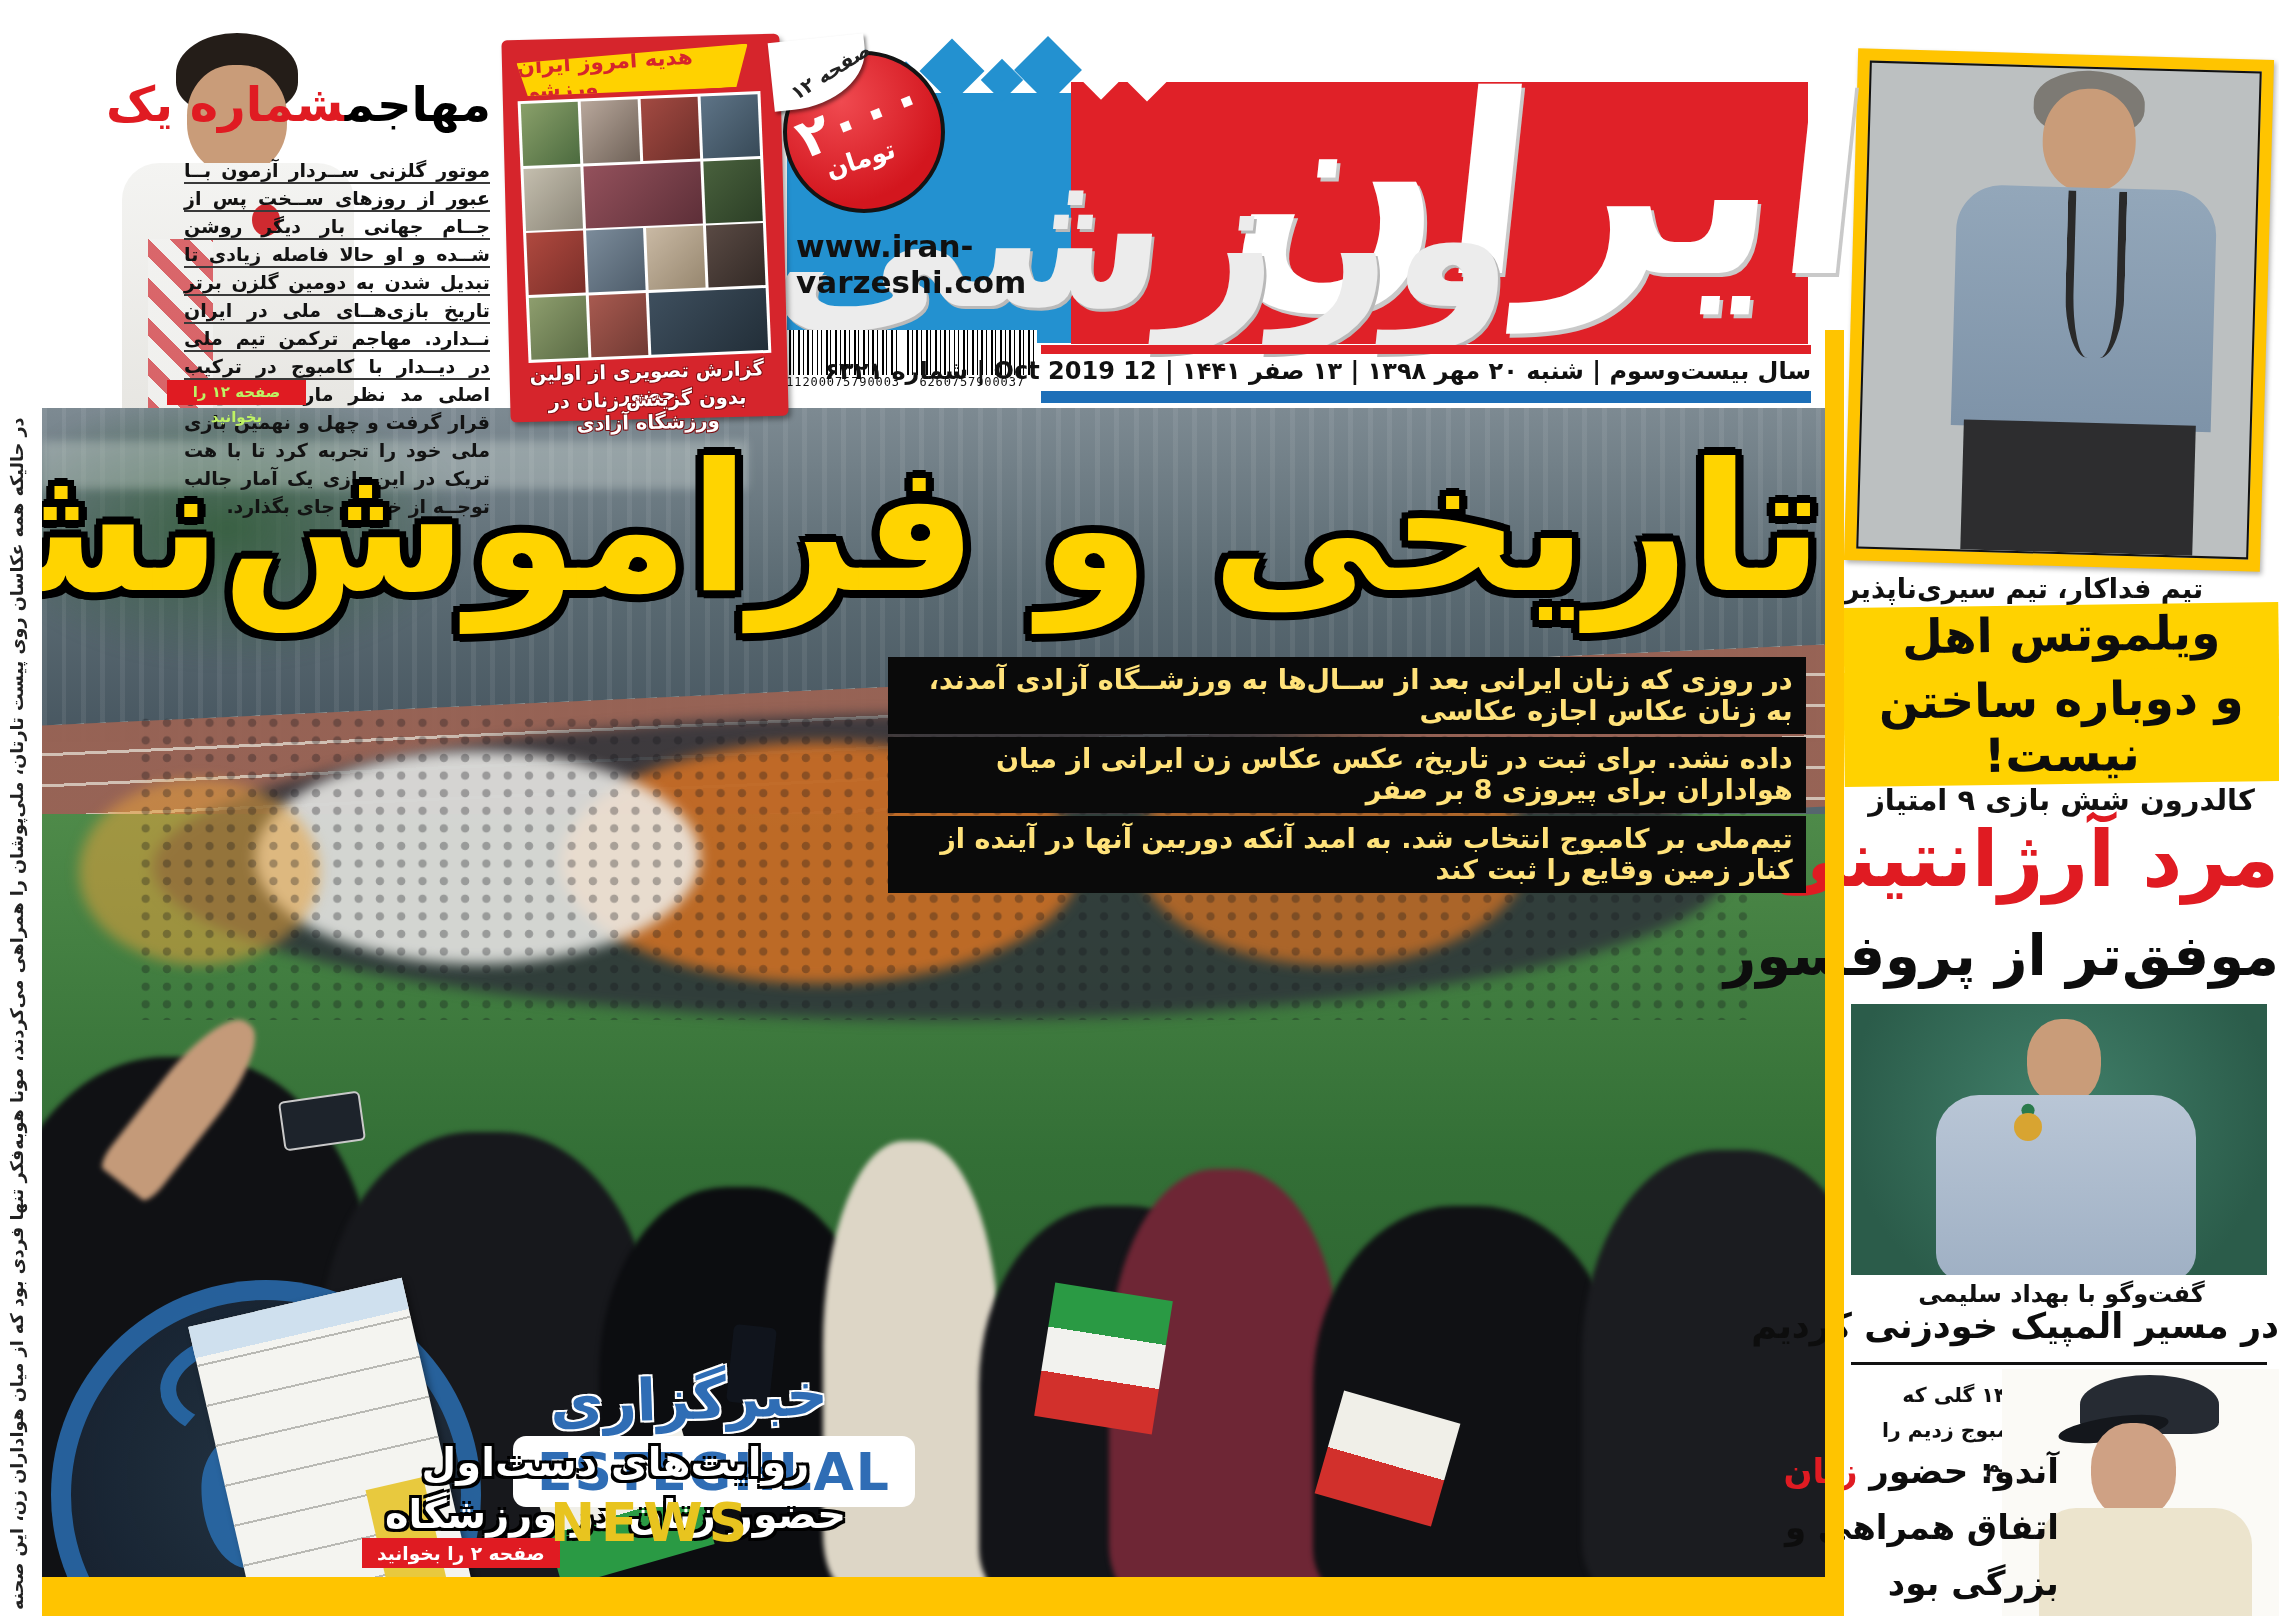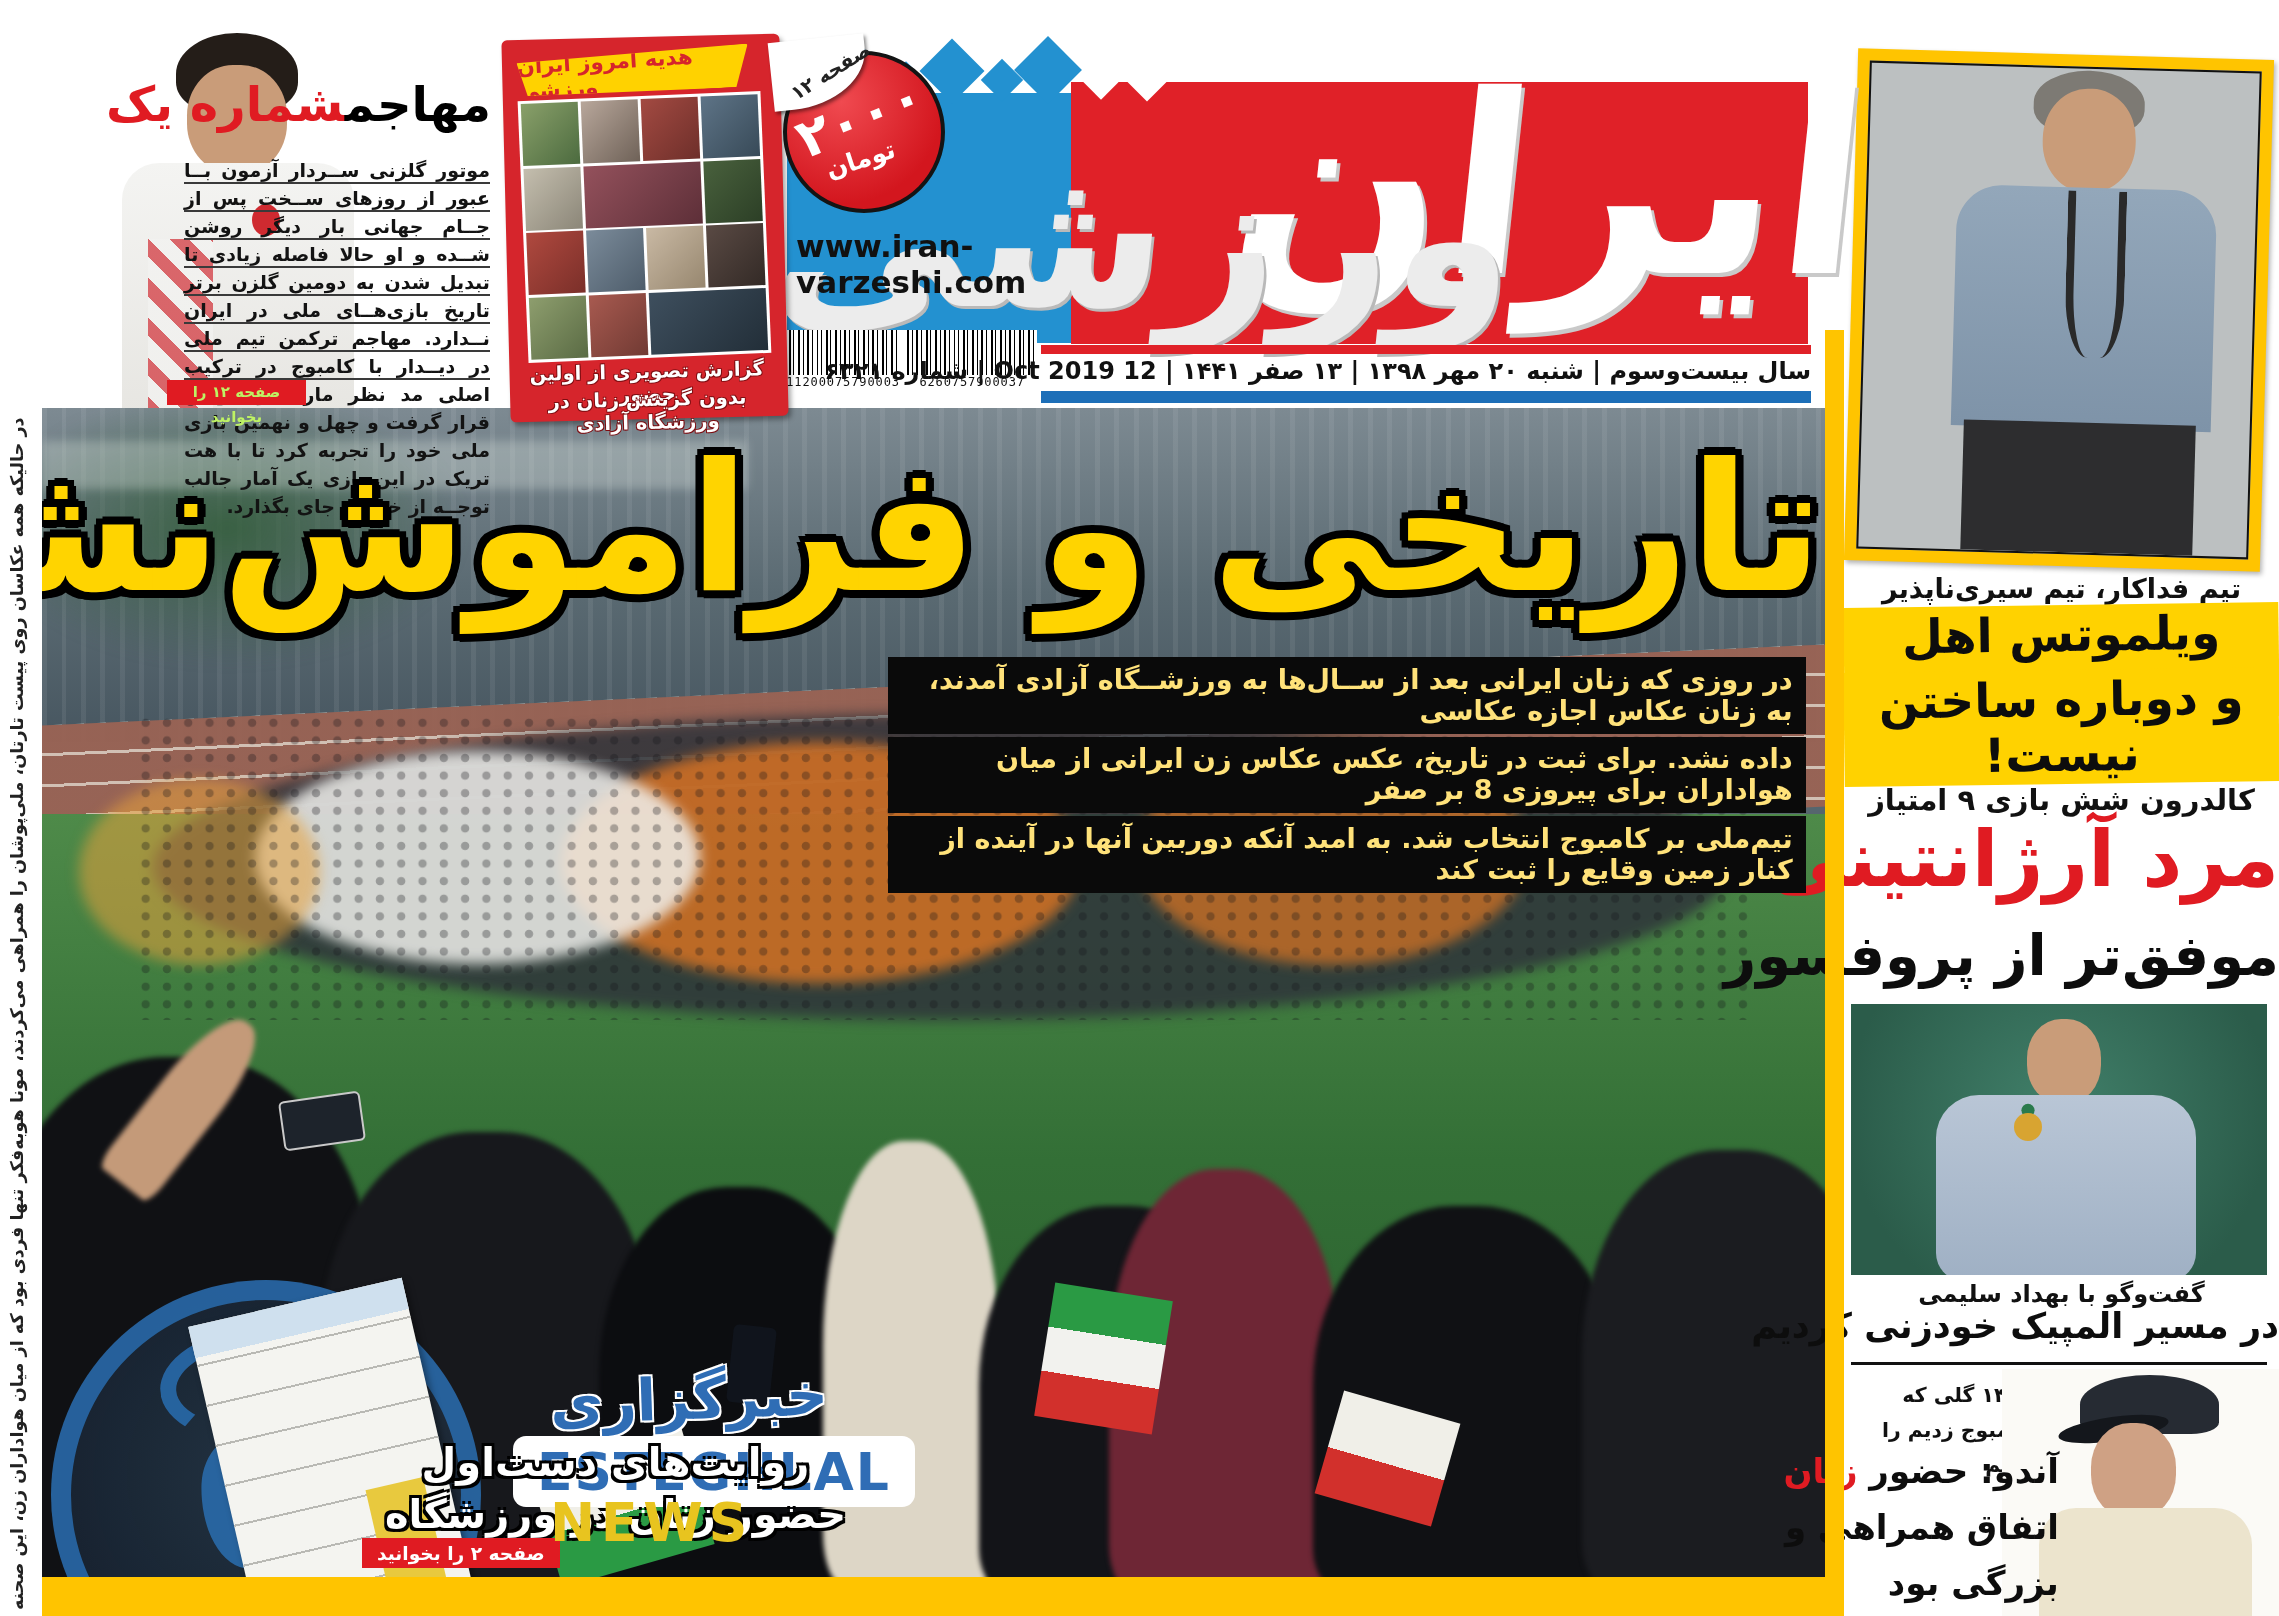--- a/index.html
+++ b/index.html
@@ -134,21 +134,21 @@
               transform:rotate(1.6deg);box-shadow:1.9px 2.8px 5.6px rgba(0,0,0,.3);}
   #coach-photo{position:absolute;left:12px;top:12px;right:12px;bottom:12px;border:2.8px solid #111;
                background:#bcc0c1;overflow:hidden;}
   .c-hair{position:absolute;left:163px;top:1.9px;width:111px;height:65px;border-radius:50% 50% 40% 40%;background:#7d7a74;}
   .c-face{position:absolute;left:173px;top:20.4px;width:93px;height:104px;border-radius:48%;background:#c99c79;}
   .c-shirt{position:absolute;left:89px;top:119px;width:260px;height:241px;border-radius:45px 45px 0 0;
            background:linear-gradient(180deg,#93a7ba,#7e93a8);}
   .c-lanyard{position:absolute;left:200px;top:122px;width:43px;height:167px;
              border-left:8.3px solid #2a2a2a;border-right:8.3px solid #2a2a2a;border-radius:0 0 40% 40%;}
   .c-pants{position:absolute;left:102px;top:354px;width:232px;height:130px;background:#2d2d2f;}
-  #coach-caption{position:absolute;left:0;top:573px;width:100%;text-align:center;font-size:27px;
+  #coach-caption{position:absolute;left:0;top:573px;width:100%;text-align:left;font-size:27px;
                  font-weight:bold;color:#111;}
   #coach-h1,#coach-h2{position:absolute;left:0;width:100%;text-align:center;z-index:2;}
   #coach-h1{top:605px;}
   #coach-h2{top:670px;}
   #coach-h1 span,#coach-h2 span{display:inline-block;background:#ffd200;color:#0d0d0d;font-size:47px;
       font-weight:bold;padding:1.9px 13px;transform:rotate(-.8deg);}
   #stat1,#stat2{position:absolute;left:0;width:100%;text-align:center;font-size:29px;font-weight:bold;color:#111;}
   #stat1{top:742px;}
   #stat2{top:783px;}
   #red-headline{position:absolute;left:0;top:814px;width:100%;text-align:center;font-size:78px;

